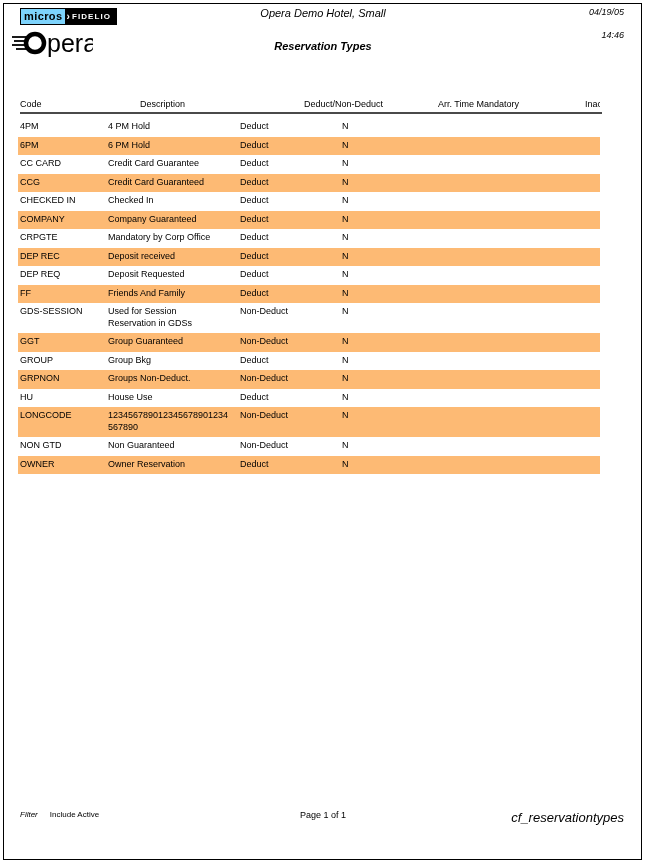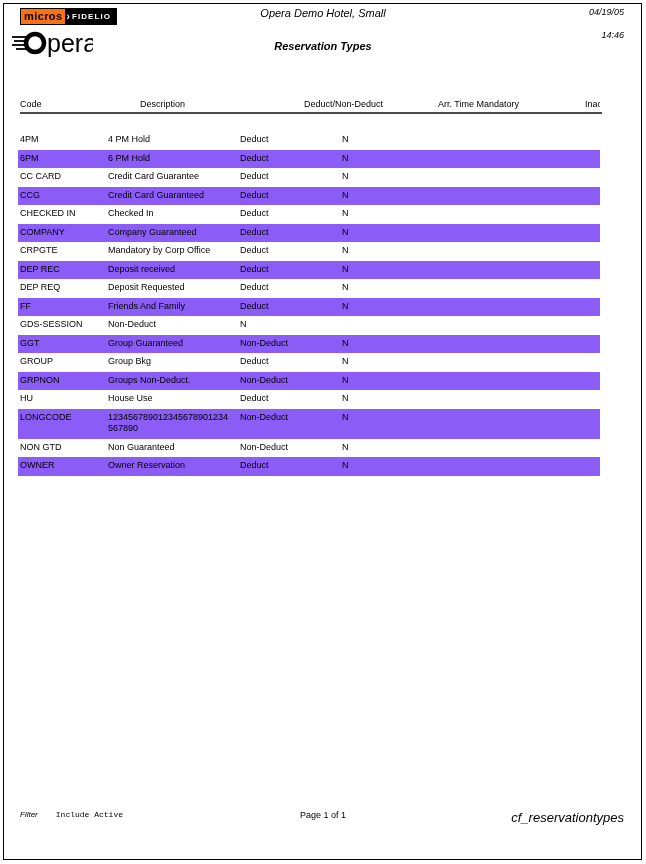--- a/index.html
+++ b/index.html
@@ -7,42 +7,42 @@
   body {
     width: 646px; height: 864px; position: relative;
     background: #fff; color: #000;
     font-family: "Liberation Sans", sans-serif;
     overflow: hidden;
   }
   .page-border { position: absolute; left: 3px; top: 3px; width: 639px; height: 857px; border: 1px solid #000; pointer-events: none; }
 
   
   .mf-logo { position: absolute; left: 20px; top: 8px; height: 17px; display: flex; align-items: stretch; border: 1px solid #000; }
-  .mf-micros { background: #f97316; color: #000; font-weight: bold; font-size: 11px; line-height: 15px; padding: 0 3px 0 3px; letter-spacing: .4px; }
+  .mf-micros { background: #7dd3fc; color: #000; font-weight: bold; font-size: 11px; line-height: 15px; padding: 0 3px 0 3px; letter-spacing: .4px; }
   .mf-fidelio { background: #000; color: #fff; font-weight: bold; font-size: 8px; display: flex; align-items: center; padding: 0 5px 0 1px; letter-spacing: 1.1px; }
   .mf-arrow { font-size: 10px; font-weight: bold; margin-right: 1px; line-height: 1; }
   .opera-logo { position: absolute; left: 11px; top: 27px; }
   .hotel-name { position: absolute; top: 7px; left: 0; right: 0; text-align: center; font-style: italic; font-size: 11px; }
   .report-title { position: absolute; top: 40px; left: 0; right: 0; text-align: center; font-style: italic; font-weight: bold; font-size: 11px; }
   .report-date { position: absolute; top: 7px; right: 22px; font-style: italic; font-size: 9px; }
   .report-time { position: absolute; top: 30px; right: 22px; font-style: italic; font-size: 9px; }
 
   
   .grid-row { display: grid; grid-template-columns: 88px 132px 102px 115px 1fr; }
   .col-headers { position: absolute; top: 99px; left: 20px; width: 580px; font-size: 9px; gap: 32px; }
   .rule { position: absolute; top: 112px; left: 20px; width: 582px; height: 2px; background: #4a4a4a; }
-  .table-body { position: absolute; top: 131px; left: 18px; width: 582px; }
+  .table-body { position: absolute; top: 118px; left: 18px; width: 582px; }
   .t-row { padding: 3px 0 4px 2px; font-size: 9px; line-height: 11.5px; min-height: 18.5px; }
-  .t-row.shaded { background: #8b5cf6; }
+  .t-row.shaded { background: #fdba74; }
   .cell { overflow: hidden; }
 
   
   .footer-filter { position: absolute; top: 810px; left: 20px; font-size: 8px; }
   .footer-filter .flabel { font-style: italic; }
-  .footer-filter .fvalue { margin-left: 18px; font-family: Liberation Mono, monospace; }
+  .footer-filter .fvalue { margin-left: 12px; }
   .footer-page { position: absolute; top: 810px; left: 0; right: 0; text-align: center; font-size: 9px; }
   .footer-id { position: absolute; top: 810px; right: 22px; font-style: italic; font-size: 13px; }
 </style>
 </head>
 <body>
 
 <div class="page-border"></div>
 
 <div class="mf-logo">
   <span class="mf-micros">micros</span>
@@ -173,20 +173,24 @@
     <div class="cell">
         <div>Friends And Family</div>
       </div>
     <div class="cell">Deduct</div>
     <div class="cell">N</div>
     <div class="cell"></div>
   </div>
 
   <div class="t-row grid-row">
     <div class="cell">GDS-SESSION</div>
+    <div class="cell">
+        <div>Used for Session</div>
+        <div>Reservation in GDSs</div>
+      </div>
     <div class="cell">Non-Deduct</div>
     <div class="cell">N</div>
     <div class="cell"></div>
   </div>
 
   <div class="t-row grid-row shaded">
     <div class="cell">GGT</div>
     <div class="cell">
         <div>Group Guaranteed</div>
       </div>

